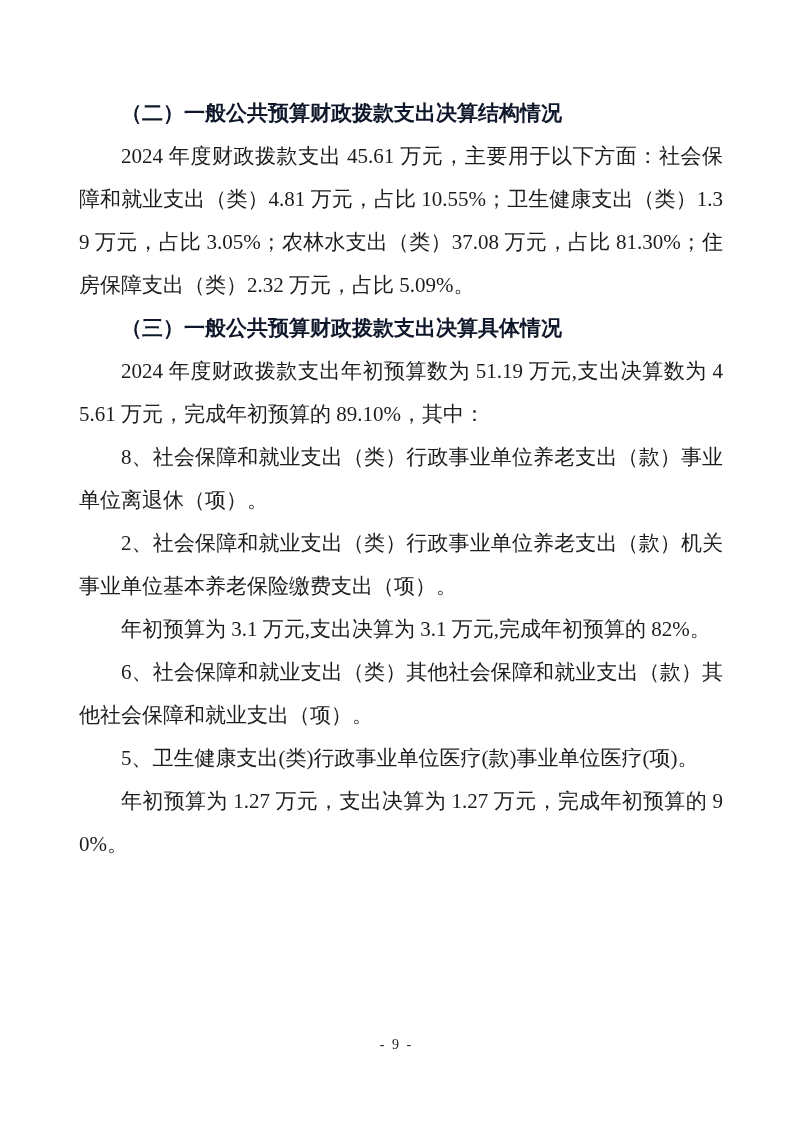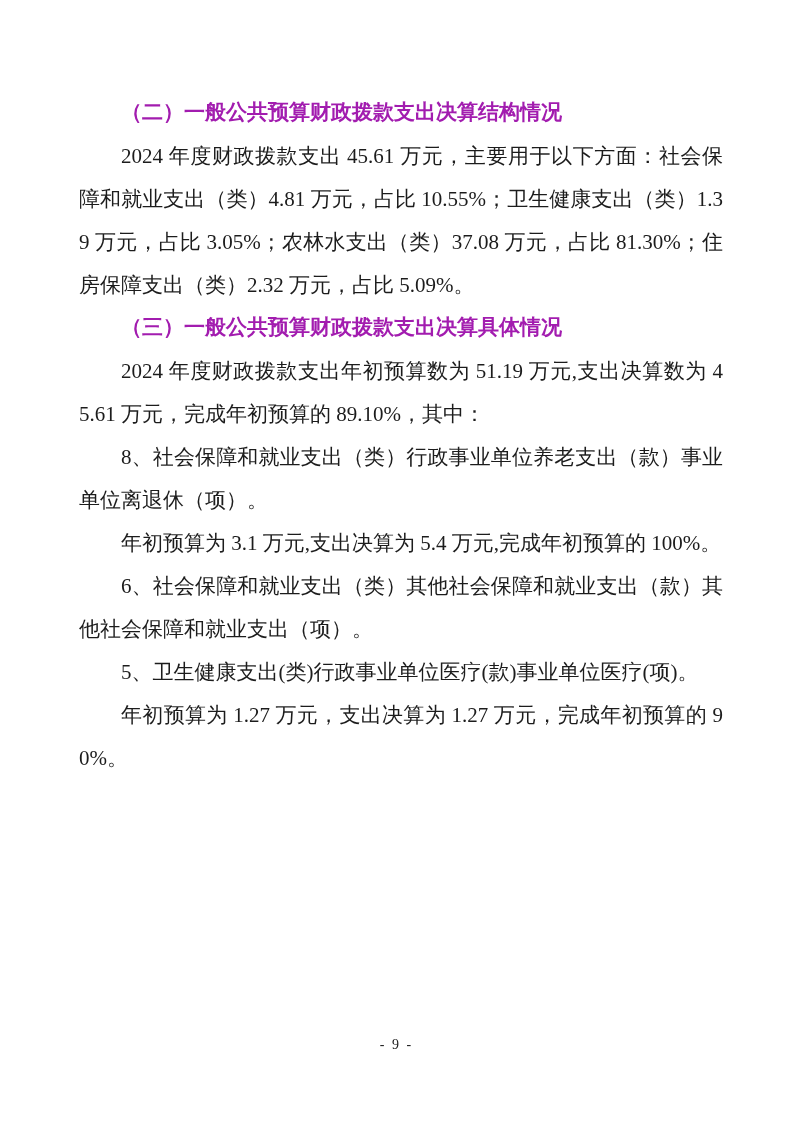--- a/index.html
+++ b/index.html
@@ -26,22 +26,21 @@
     margin: 0;
     padding: 0;
     font-size: 21px;
     line-height: 43px;
     text-align: justify;
     text-indent: 2em;
     word-break: break-all;
   }
   .content p.heading {
     font-weight: bold;
-    color: #a21caf;
-    font-family: Liberation Mono, monospace;
+    color: #0f172a;
   }
   .footer {
     position: absolute;
     top: 1034px;
     left: 0;
     width: 100%;
     text-align: center;
     font-size: 14px;
     line-height: 22px;
     color: #1c1c1c;
@@ -51,19 +50,20 @@
 </head>
 <body>
 
 <div class="page">
   <div class="content">
     <p class="heading">（二）一般公共预算财政拨款支出决算结构情况</p>
     <p class="body">2024 年度财政拨款支出 45.61 万元，主要用于以下方面：社会保障和就业支出（类）4.81 万元，占比 10.55%；卫生健康支出（类）1.39 万元，占比 3.05%；农林水支出（类）37.08 万元，占比 81.30%；住房保障支出（类）2.32 万元，占比 5.09%。</p>
     <p class="heading">（三）一般公共预算财政拨款支出决算具体情况</p>
     <p class="body">2024 年度财政拨款支出年初预算数为 51.19 万元,支出决算数为 45.61 万元，完成年初预算的 89.10%，其中：</p>
     <p class="body">8、社会保障和就业支出（类）行政事业单位养老支出（款）事业单位离退休（项）。</p>
-    <p class="body">年初预算为 3.1 万元,支出决算为 5.4 万元,完成年初预算的 100%。</p>
+    <p class="body">2、社会保障和就业支出（类）行政事业单位养老支出（款）机关事业单位基本养老保险缴费支出（项）。</p>
+    <p class="body">年初预算为 3.1 万元,支出决算为 3.1 万元,完成年初预算的 82%。</p>
     <p class="body">6、社会保障和就业支出（类）其他社会保障和就业支出（款）其他社会保障和就业支出（项）。</p>
     <p class="body">5、卫生健康支出(类)行政事业单位医疗(款)事业单位医疗(项)。</p>
     <p class="body">年初预算为 1.27 万元，支出决算为 1.27 万元，完成年初预算的 90%。</p>
   </div>
   <div class="footer">- 9 -</div>
 </div>
 
 </body></html>

